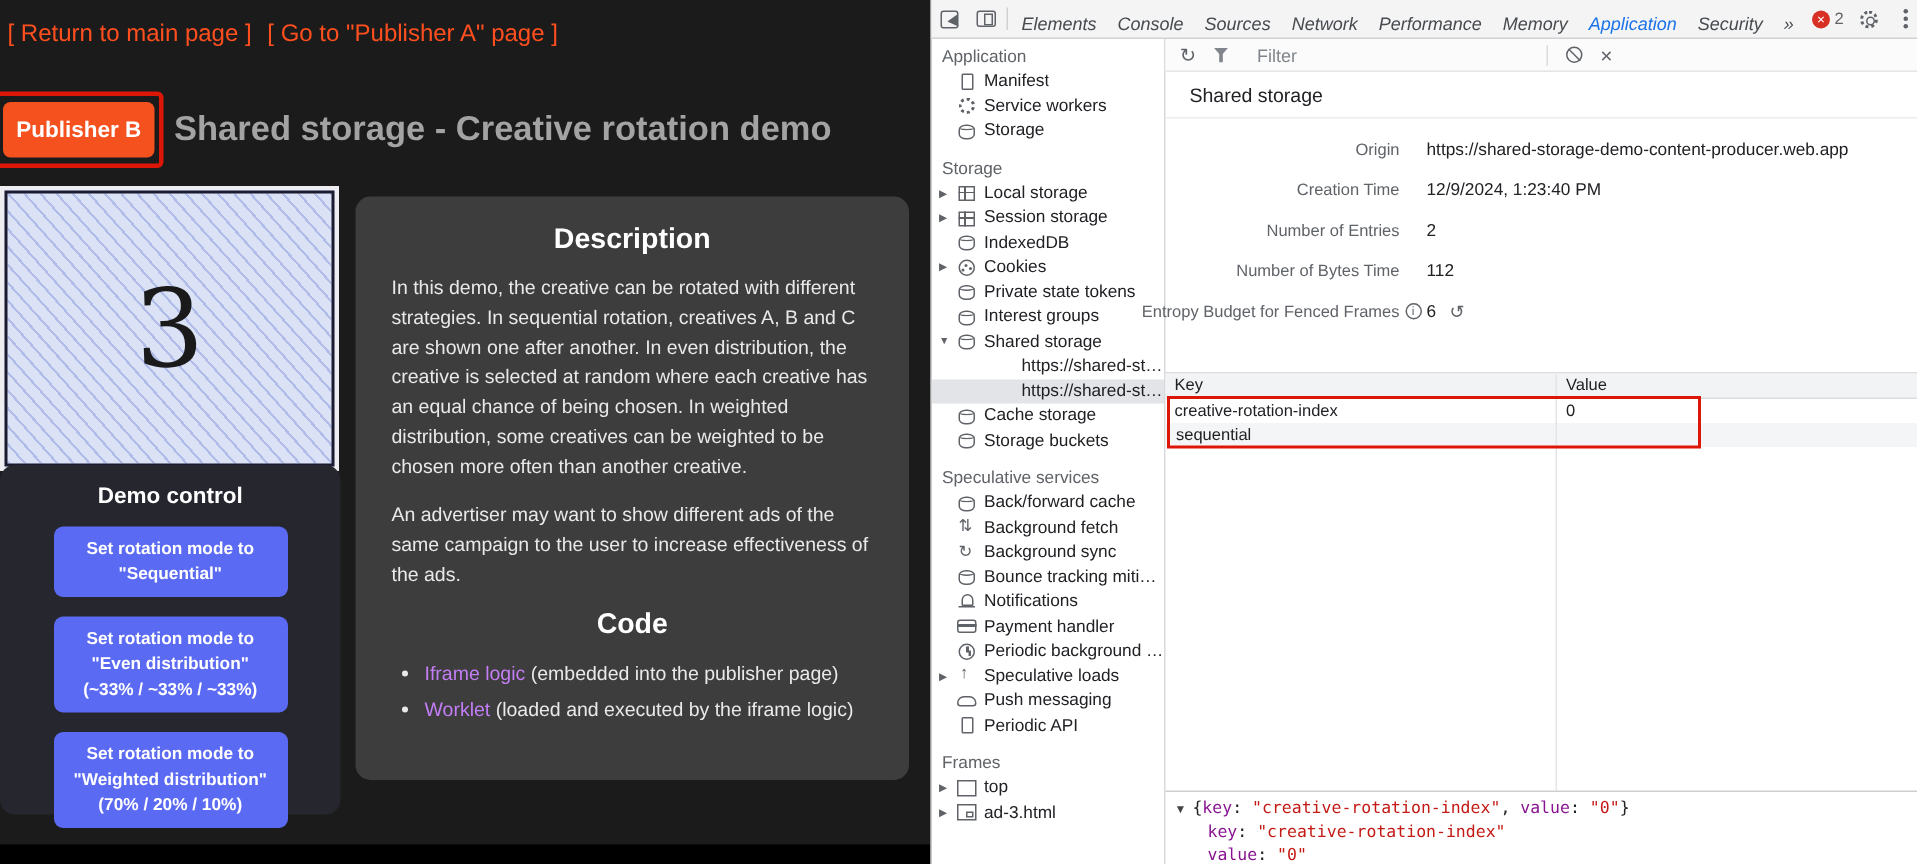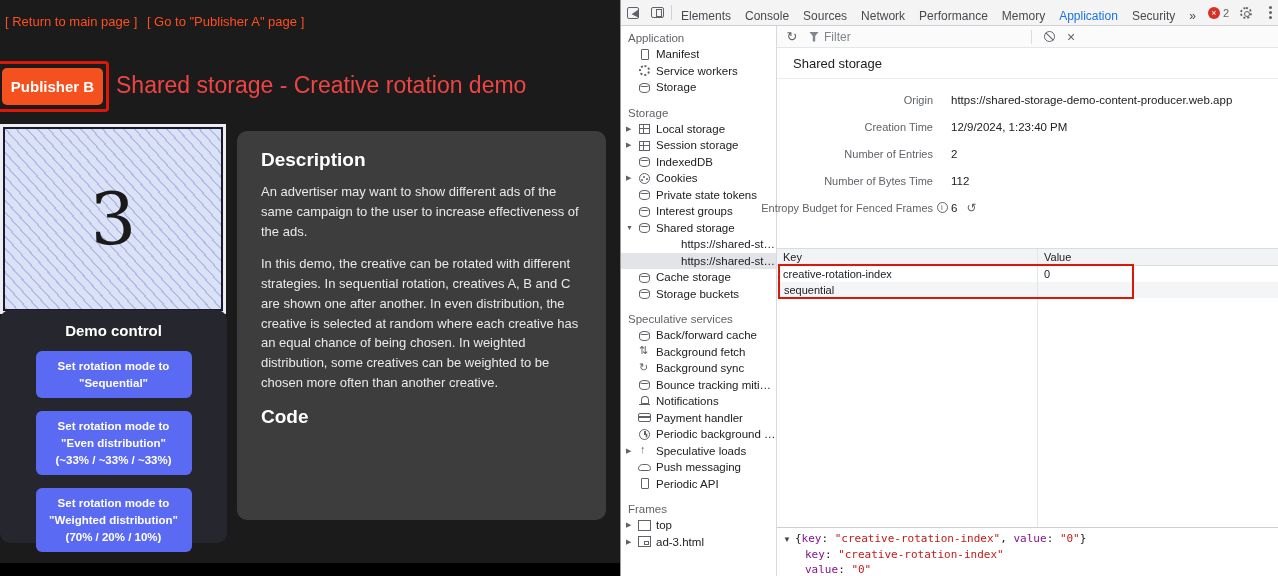--- a/index.html
+++ b/index.html
@@ -1,56 +1,56 @@
 <!DOCTYPE html>
 <html style="--page-bg: #1b1b1b; --accent-orange: #f4511e; --link-orange: #ff4f1f; --button-blue: #5b6af2; --panel-gray: #3d3d3d; --demo-panel-bg: #26262f; --creative-bg: #dbe2f6; --link-purple: #c47ef5; --annotation-red: #dd1708; --devtools-blue: #1a73e8; --string-red: #c41a16; --name-purple: #881391;"><head>
 <meta charset="utf-8">
 <style>
   * { box-sizing: border-box; margin: 0; padding: 0; }
   html,body { width:1278px; height:576px; background:#000; font-family:"Liberation Sans", sans-serif; }
   .screen { position:relative; width:1278px; height:576px; display:flex; overflow:hidden; }
 
   
   .page { position:relative; width:620px; height:576px; background:var(--page-bg); overflow:hidden; }
-  .nav { position:absolute; left:5px; top:14px; font-size:13px; }
+  .nav { position:absolute; left:5px; top:14px; font-size:16px; }
   .nav a { color:var(--link-orange); text-decoration:none; margin-right:6px; cursor:pointer; }
   .pub-row { position:absolute; left:0; top:68px; height:40px; }
   .pub-btn { position:absolute; left:2px; top:0; width:101px; height:37px; background:var(--accent-orange);
              color:#fff; font-weight:bold; font-size:15px; border:none; border-radius:5px; cursor:pointer;
              font-family:"Liberation Sans",sans-serif; }
   .ann-pub { position:absolute; left:-4px; top:-7px; width:113px; height:51px;
              border:3px solid var(--annotation-red); border-radius:4px; pointer-events:none; }
-  .page-title { position:absolute; left:116px; top:72px; color:#ef4444; font-size:23px; font-weight:normal; white-space:nowrap; }
+  .page-title { position:absolute; left:116px; top:72px; color:#a3a3a3; font-size:23px; font-weight:bold; white-space:nowrap; }
   .creative { position:absolute; left:3px; top:127px; width:220px; height:184px;
               background:var(--creative-bg);
               background-image:repeating-linear-gradient(48deg, rgba(110,130,210,0.38) 0px, rgba(110,130,210,0.38) 1.5px, transparent 1.5px, transparent 8px);
               border:2.5px solid #1a1a30; box-shadow:0 0 0 3px #ededf2;
               display:flex; align-items:center; justify-content:center; }
   .creative-num { font-family:"DejaVu Serif", serif; font-size:72px; color:#1a1a1a; transform:rotate(-2deg); }
   .demo-panel { position:absolute; left:0; top:310px; width:227px; height:233px; background:var(--demo-panel-bg); border-radius:10px; }
   .demo-title { text-align:center; color:#fff; font-weight:bold; font-size:15px; padding:12px 0 12px 0; }
   .demo-btn { display:block; width:156px; margin:0 auto 13px auto; background:var(--button-blue); color:#fff;
               border:none; border-radius:6px; font-size:11.5px; font-weight:bold; line-height:1.45;
               padding:7px 8px; cursor:pointer; font-family:"Liberation Sans",sans-serif; }
   .desc-panel { position:absolute; left:237px; top:131px; width:369px; height:389px; background:var(--panel-gray);
                 border-radius:10px; padding:18px 24px; overflow:hidden; }
-  .desc-panel h2 { color:#fff; font-size:19px; margin:0 0 11px 0; }
+  .desc-panel h2 { color:#fff; font-size:19px; margin:0 0 11px 0;text-align:center; }
   .desc-p { color:#e9e9e9; font-size:13px; line-height:1.52; margin-bottom:13px; }
   .code-list { margin:4px 0 0 22px; }
   .code-list li { color:#e9e9e9; font-size:13px; line-height:1.5; margin-bottom:5px; }
   .purple-link { color:var(--link-purple); text-decoration:none; cursor:pointer; }
   .black-strip { position:absolute; left:0; bottom:0; width:100%; height:13px; background:#000; }
 
   
   .devtools { width:658px; height:576px; background:#fff; border-left:1px solid #9a9a9a; display:flex; flex-direction:column; font-size:12px; color:#202124; }
   .dt-toolbar { height:26px; flex:none; background:#f4f4f5; border-bottom:1px solid #cfd1d4; display:flex; align-items:center; }
   .tb-iconbtn { width:24px; height:100%; display:flex; align-items:center; justify-content:center; cursor:pointer; flex:none; }
   .tb-sep { width:1px; height:15px; background:#cfd1d4; margin:0 2px; flex:none; }
   .dt-tabs { display:flex; height:100%; align-items:stretch; }
-  .dt-tab { display:flex; align-items:center; padding:16px 7px; color:#474b4f; cursor:pointer; border-bottom:2px solid transparent; white-space:nowrap; }
+  .dt-tab { display:flex; align-items:center; padding:16px 7px; color:#474b4f; cursor:pointer; border-bottom:2px solid transparent; white-space:nowrap;font-style:italic; }
   .dt-tab.active { color:var(--devtools-blue); border-bottom-color:var(--devtools-blue); }
   .tb-right { margin-left:auto; display:flex; align-items:center; height:100%; padding-right:2px; }
   .err-wrap { display:flex; align-items:center; gap:3px; padding:0 5px; cursor:pointer; }
   .err-count { font-size:11px; color:#5f6368; }
 
   .dt-body { flex:1; display:flex; min-height:0; }
   .dt-sidebar { width:156px; flex:none; border-right:1px solid #d7d9dc; overflow:hidden; padding-top:4px; }
   .sb-section { margin-bottom:9px; }
   .sb-title { height:16px; line-height:16px; padding-left:7px; font-size:11.5px; color:#5f6368; }
   .sb-item { display:flex; align-items:center; height:16.5px; padding-left:5px; font-size:11.5px; color:#202124; cursor:pointer; white-space:nowrap; overflow:hidden; }
@@ -59,21 +59,21 @@
   .sb-item.ind-1 { padding-left:30px; }
   .ar { width:11px; flex:none; font-size:7px; color:#5f6368; text-align:left; }
   .ar-collapsed::before { content:"▶"; }
   .ar-expanded::before { content:"▼"; }
 
   .dt-main { flex:1; display:flex; flex-direction:column; min-width:0; position:relative; }
   .m-toolbar { height:22px; flex:none; background:#fbfbfc; border-bottom:1px solid #e4e5e7; display:flex; align-items:center; padding:0 4px; }
   .m-iconbtn { width:22px; height:100%; display:flex; align-items:center; justify-content:center; cursor:pointer; flex:none; color:#5f6368; }
   .refresh-glyph { font-size:13px; color:#5f6368; }
   .reset-glyph { font-size:12px; color:#5f6368; cursor:pointer; }
-  .filter-box { display:flex; align-items:center; gap:5px; width:222px; height:100%; padding-left:6px; }
+  .filter-box { display:flex; align-items:center; gap:19px; width:222px; height:100%; padding-left:6px; }
   .filter-box input { border:none; outline:none; background:transparent; font-size:12px; color:#333; width:180px; font-family:"Liberation Sans",sans-serif; }
   .filter-box input::placeholder { color:#80868b; }
 
   .report { height:200px; flex:none; padding:5px 0 0 16px; }
   .report-head { font-size:13px; color:#202124; padding:3px 0 7px 0; border-bottom:1px solid #ececec; margin:0 0 7px -16px; padding-left:16px; }
   .field-row { display:flex; align-items:center; height:27px; font-size:11px; }
   .f-label { width:140px; flex:none; text-align:right; color:#5f6368; white-space:nowrap; direction:rtl; }
   .f-infoslot { width:18px; flex:none; display:flex; justify-content:center; }
   .f-infoslot .i-info { display:none; }
   .field-row.show-info .f-infoslot .i-info { display:block; }
@@ -172,24 +172,29 @@
       <button class="demo-btn">Set rotation mode to "Sequential"</button>
           <button class="demo-btn">Set rotation mode to "Even distribution" (~33% / ~33% / ~33%)</button>
           <button class="demo-btn">Set rotation mode to "Weighted distribution" (70% / 20% / 10%)</button>
         </div>
     </div>
 
     <div class="desc-panel">
       <h2>Description</h2>
       <div>
 
-      <p class="desc-p">An advertiser may want to show different ads of the same campaign to the user to increase effectiveness of the ads.</p>
-          <p class="desc-p">In this demo, the creative can be rotated with different strategies. In sequential rotation, creatives A, B and C are shown one after another. In even distribution, the creative is selected at random where each creative has an equal chance of being chosen. In weighted distribution, some creatives can be weighted to be chosen more often than another creative.</p>
+      <p class="desc-p">In this demo, the creative can be rotated with different strategies. In sequential rotation, creatives A, B and C are shown one after another. In even distribution, the creative is selected at random where each creative has an equal chance of being chosen. In weighted distribution, some creatives can be weighted to be chosen more often than another creative.</p>
+          <p class="desc-p">An advertiser may want to show different ads of the same campaign to the user to increase effectiveness of the ads.</p>
         </div>
       <h2>Code</h2>
+      <ul class="code-list">
+
+      <li><a class="purple-link">Iframe logic</a><span> (embedded into the publisher page)</span></li>
+          <li><a class="purple-link">Worklet</a><span> (loaded and executed by the iframe logic)</span></li>
+        </ul>
     </div>
 
     <div class="black-strip"></div>
   </div>
 
   <div class="devtools">
 
     <div class="dt-toolbar">
       <div class="tb-iconbtn">
           <span class="i-inspect"></span>

